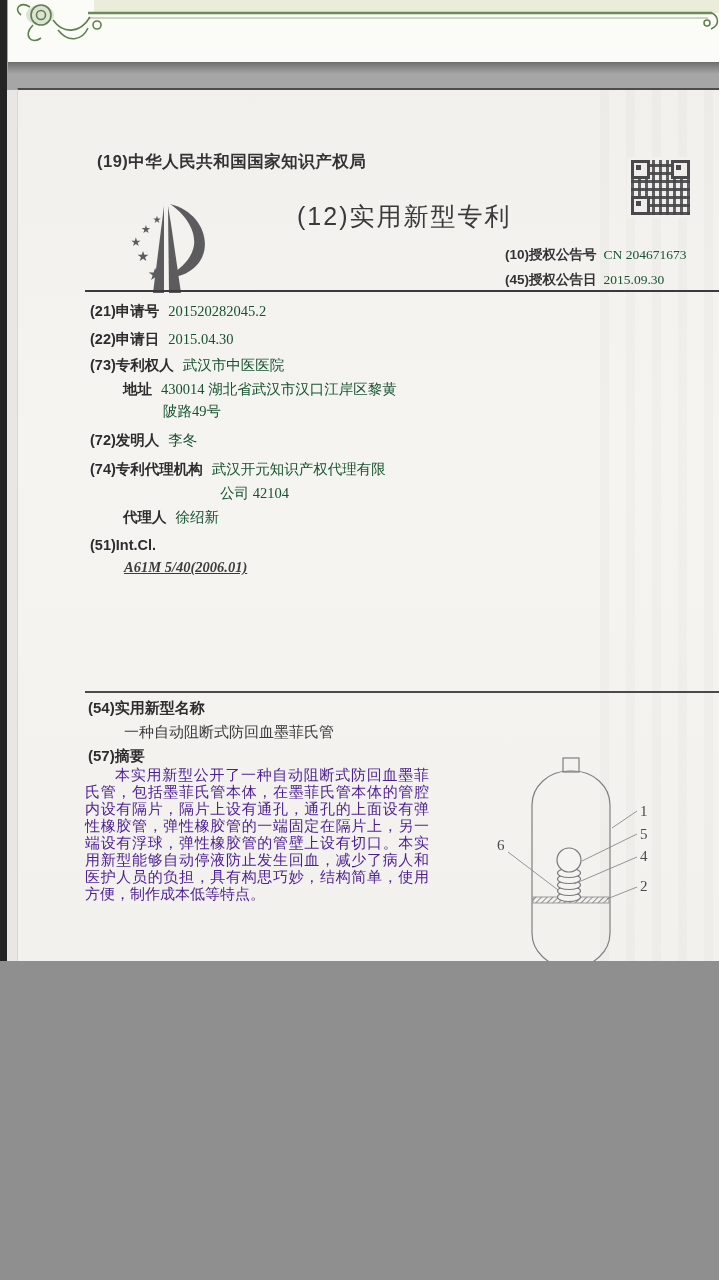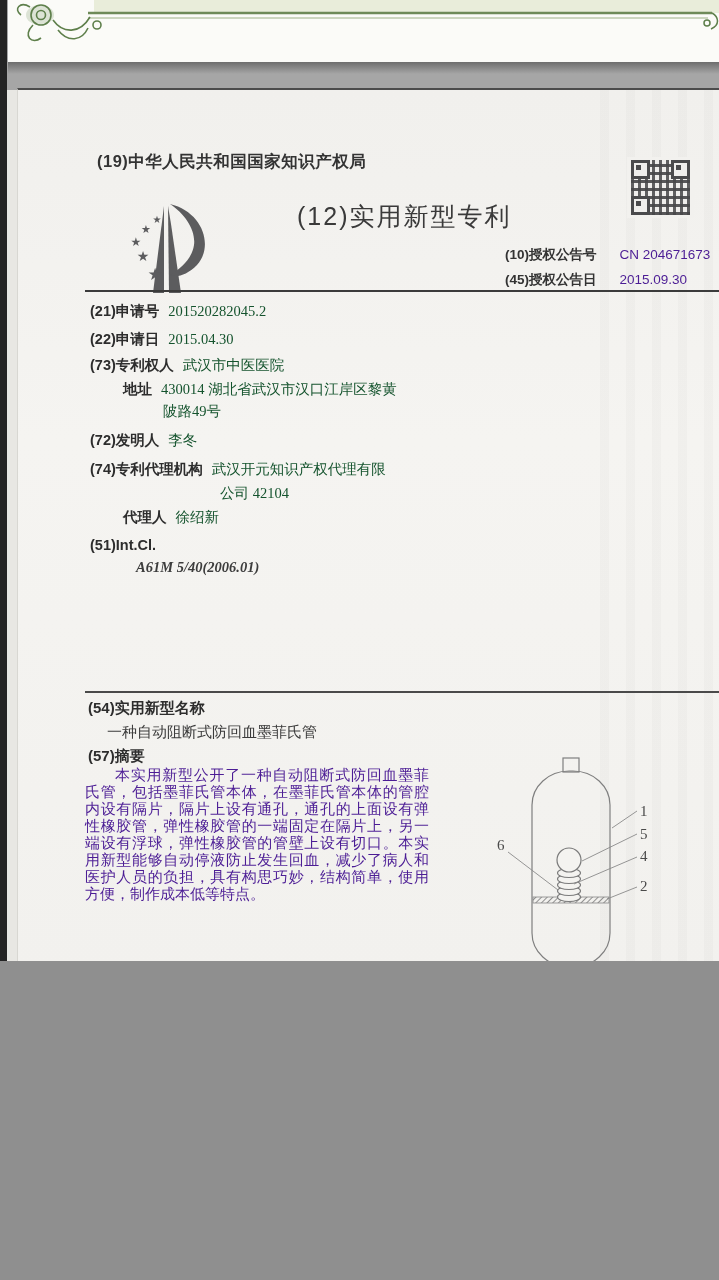--- a/index.html
+++ b/index.html
@@ -21,21 +21,21 @@
         background:linear-gradient(180deg,#6a6a6a,#2f2f2f);}
   .bottom-table{left:0;top:1273px;width:719px;height:7px;background:#949494;}
 
   
   .office-line{left:97px;top:151px;font-size:16.5px;font-weight:bold;color:#333;
                letter-spacing:.5px;white-space:nowrap;}
   .doc-type{left:297px;top:200px;font-size:25px;font-weight:normal;color:#3a3a3a;
             letter-spacing:2px;white-space:nowrap;}
   .pub-row{white-space:nowrap;font-size:13.5px;color:#333;}
   .pub-row .lbl{font-weight:bold;}
-  .pub-row .val{font-family:Liberation Sans, sans-serif;margin-left:23px;color:#4c1d95;}
+  .pub-row .val{font-family:Liberation Serif, serif;margin-left:7px;color:#14532d;}
   .rule1{left:85px;top:290px;width:634px;height:2px;background:#3b3b3b;}
   .rule2{left:85px;top:691px;width:634px;height:2px;background:#4a4a4a;}
 
   
   .qr{left:627px;top:157px;width:67px;height:61px;background:#f2f1ee;padding:0;}
   .qr-noise{position:absolute;left:4px;top:3px;right:4px;bottom:3px;
     background:
       repeating-linear-gradient(90deg,rgba(70,70,72,.85) 0 3px,rgba(0,0,0,0) 3px 7px),
       repeating-linear-gradient(0deg,rgba(70,70,72,.9) 0 3px,#efeeec 3px 8px);}
   .finder{position:absolute;width:13px;height:13px;border:3px solid #4a4a4c;background:#efeeec;}
@@ -45,21 +45,21 @@
   
   .row{position:absolute;white-space:nowrap;font-size:14.5px;color:#3c3c3c;}
   .row .lbl{font-weight:bold;color:#2d2d2d;}
   .row .val{font-family:"Liberation Serif",serif;margin-left:9px;color:#14532d;}
   .row .val-it{font-family:"Liberation Serif",serif;font-style:italic;font-weight:bold;color:#3d3d3d;}
 
   .pages-info{left:420px;top:666px;width:282px;text-align:right;font-size:13.5px;color:#3b3b3b;
               white-space:pre;}
 
   .sec-label{position:absolute;font-size:15px;font-weight:bold;color:#2d2d2d;white-space:nowrap;}
-  .sec-title{left:107px;top:723px;font-size:15px;color:#3a3a3a;white-space:nowrap;}
+  .sec-title{left:124px;top:723px;font-size:15px;color:#3a3a3a;white-space:nowrap;}
   .abstract{left:85px;top:766px;width:344px;font-size:15px;line-height:17px;color:#4c1d95;
             text-align:justify;text-indent:2em;}
 
   
   .side-code{left:0;top:1078px;width:142px;height:16px;text-align:center;
              transform:rotate(-90deg);transform-origin:50% 50%;
              font-family:"Liberation Serif",serif;font-size:13px;letter-spacing:1.5px;color:#4a4a4a;
              white-space:nowrap;}
 
   
@@ -161,21 +161,21 @@
   </div>
   <div class="row" style="left:220px;top:484px;">
     <span class="val" style="margin-left:0;">公司 42104</span>
   </div>
   <div class="row" style="left:123px;top:508px;">
     <span class="lbl">代理人</span><span class="val">徐绍新</span>
   </div>
   <div class="row" style="left:90px;top:537px;">
     <span class="lbl">(51)Int.Cl.</span>
   </div>
-  <div class="row" style="left:136px;top:559px;">
+  <div class="row" style="left:124px;top:559px;text-decoration:underline;">
     <span class="val-it">A61M 5/40(2006.01)</span>
   </div>
 
   <div class="abs rule2"></div>
 
   <div class="sec-label" style="left:88px;top:699px;">(54)实用新型名称</div>
   <div class="abs sec-title">一种自动阻断式防回血墨菲氏管</div>
   <div class="sec-label" style="left:88px;top:747px;">(57)摘要</div>
   <div class="abs abstract">本实用新型公开了一种自动阻断式防回血墨菲氏管，包括墨菲氏管本体，在墨菲氏管本体的管腔内设有隔片，隔片上设有通孔，通孔的上面设有弹性橡胶管，弹性橡胶管的一端固定在隔片上，另一端设有浮球，弹性橡胶管的管壁上设有切口。本实用新型能够自动停液防止发生回血，减少了病人和医护人员的负担，具有构思巧妙，结构简单，使用方便，制作成本低等特点。</div>
 

